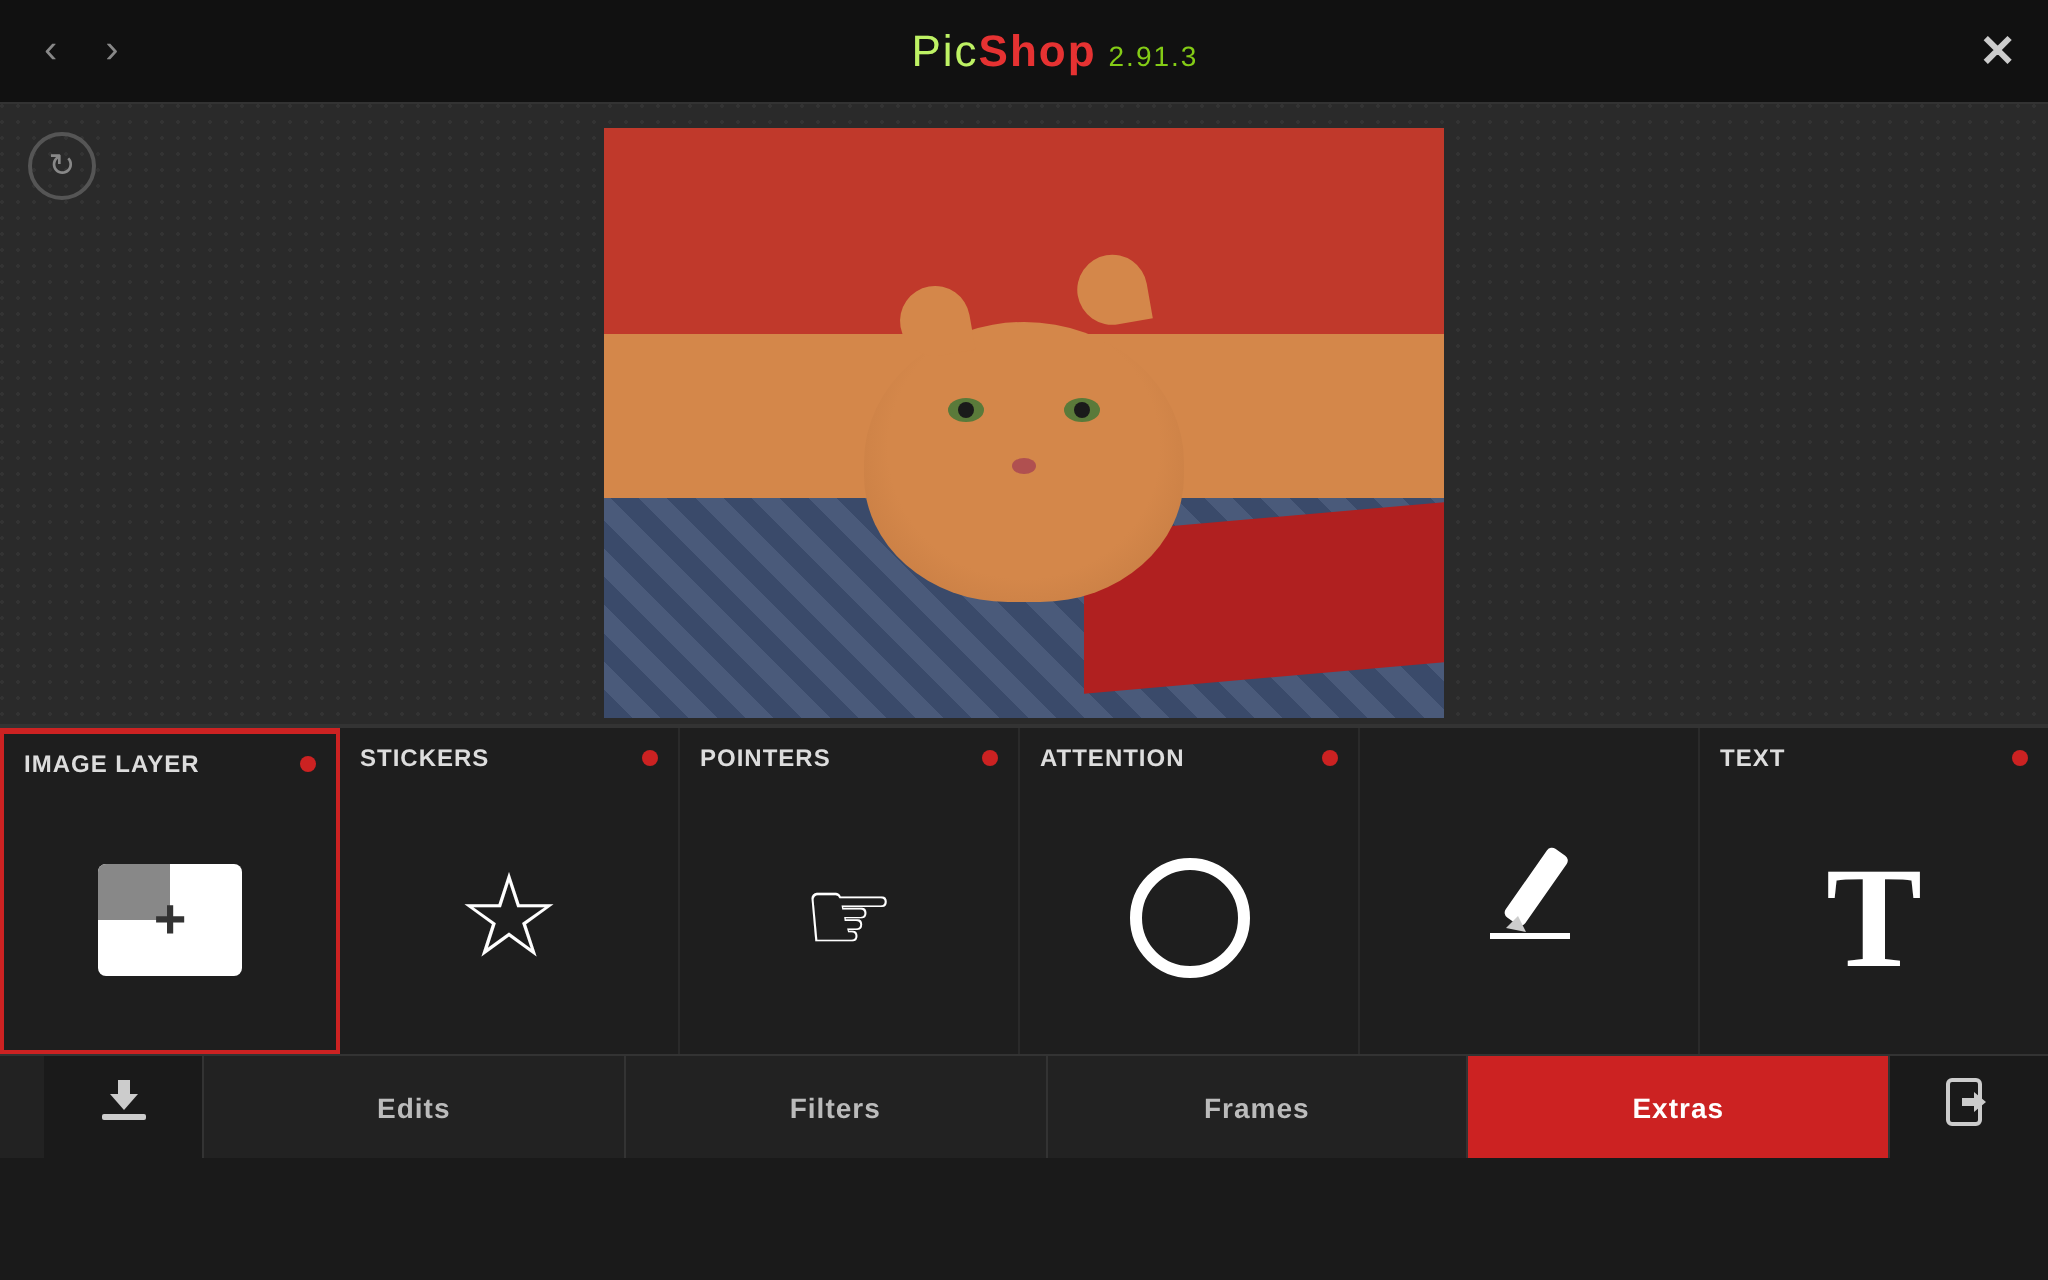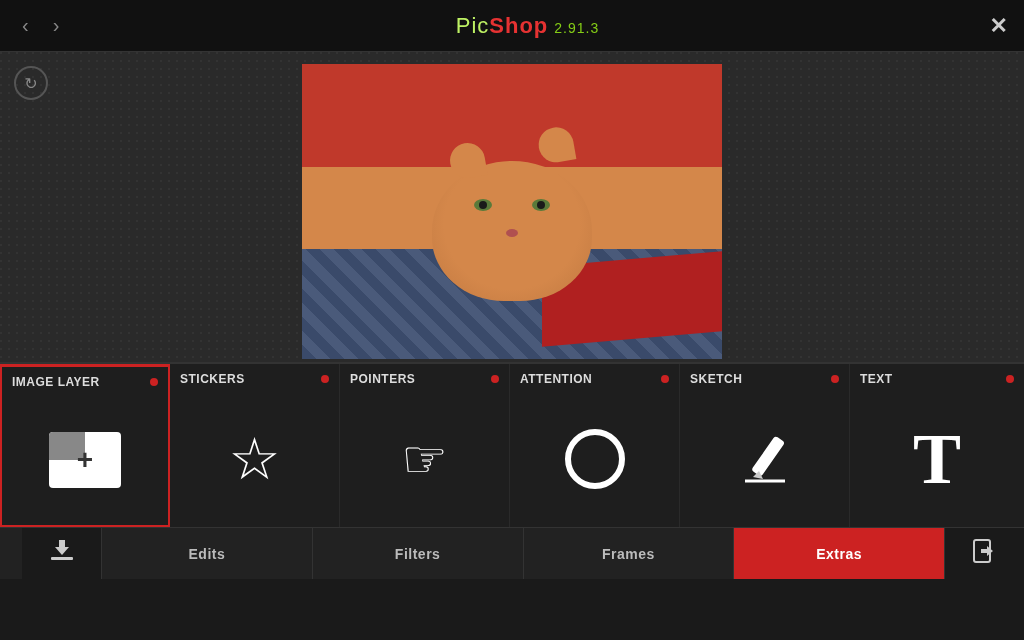--- a/index.html
+++ b/index.html
@@ -410,24 +410,20 @@
     <div class="tool-card-header">
       <span class="tool-label">ATTENTION</span>
       <span class="tool-dot"></span>
     </div>
     <div class="tool-icon-area">
       <div class="icon-circle"></div>
     </div>
   </div>
 
   <div class="tool-card">
-    <div class="tool-card-header">
-      <span class="tool-label">SKETCH</span>
-      <span class="tool-dot"></span>
-    </div>
     <div class="tool-icon-area">
       <div class="icon-sketch">
         <svg width="60" height="60" viewBox="0 0 60 60">
           <rect x="25" y="5" width="12" height="42" rx="3" fill="#fff" transform="rotate(35 30 30)"></rect>
           <polygon points="18,48 24,42 28,50" fill="#ccc"></polygon>
           <line x1="10" y1="52" x2="50" y2="52" stroke="#fff" stroke-width="3"></line>
         </svg>
       </div>
     </div>
   </div>

